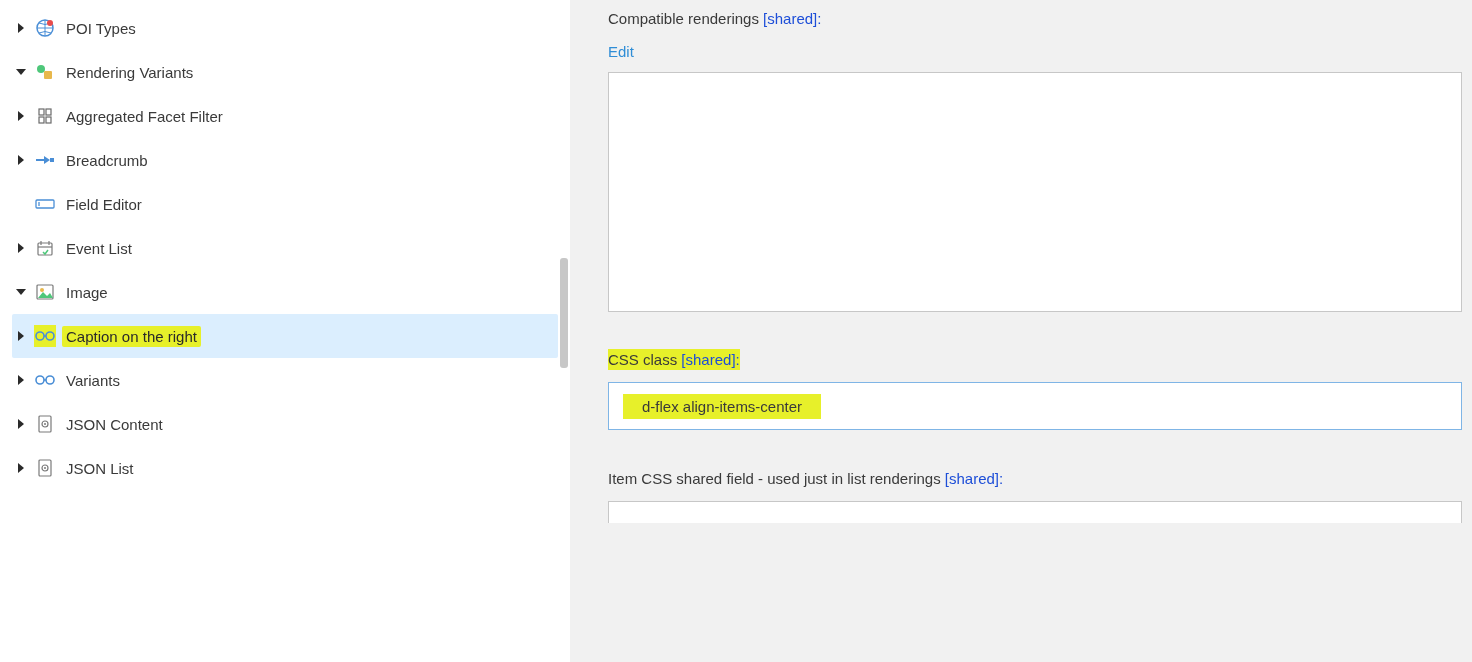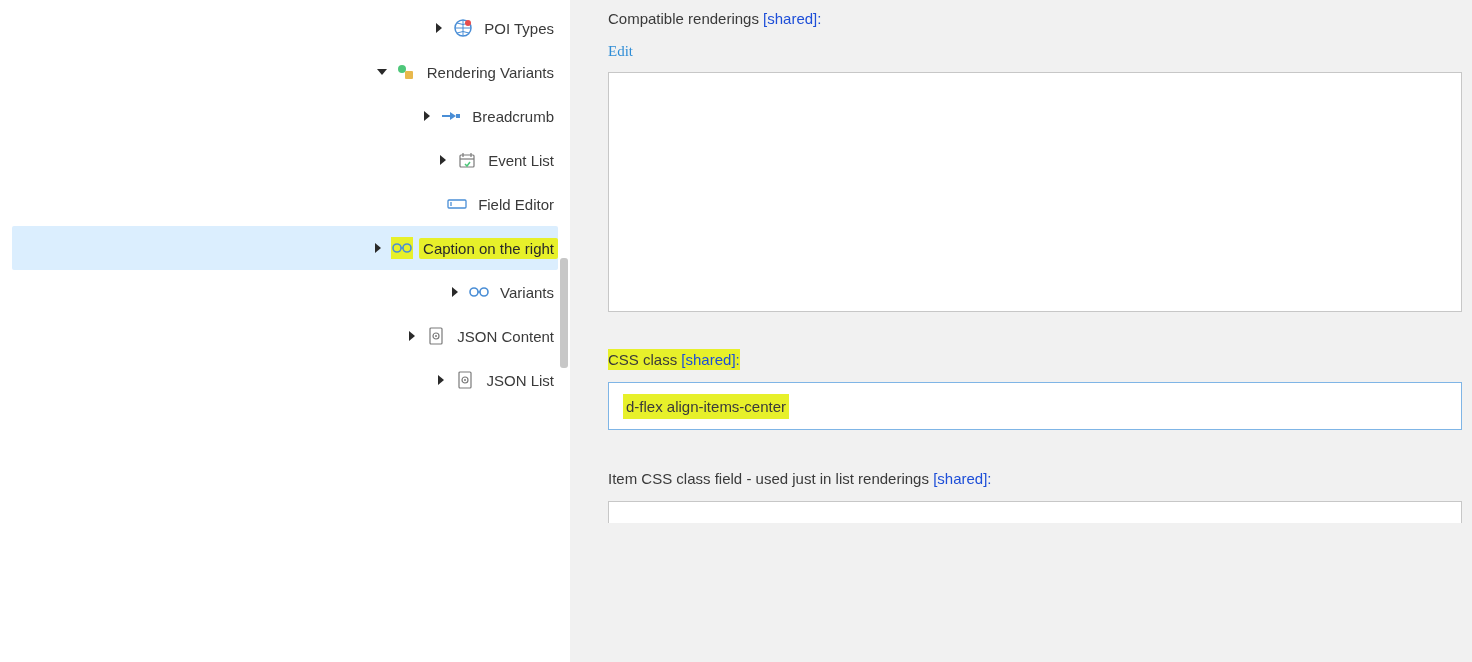--- a/index.html
+++ b/index.html
@@ -33,21 +33,20 @@
     .tree li {
       padding: 0;
     }
     .tree-row {
       display: flex;
       align-items: center;
       height: 44px;
       gap: 6px;
       padding-left: 2px;
       cursor: pointer;
-      justify-content: flex-end;
     }
     .tree-toggle {
       width: 14px;
       display: flex;
       align-items: center;
       justify-content: center;
       color: #2a2a2a;
     }
     .tree-toggle svg { display:block; }
     .tree-icon {
@@ -110,21 +109,20 @@
     }
     .field-label .shared {
       color: #1d4ed8;
     }
     .edit-link {
       color: #2f8dd6;
       font-size: 15px;
       margin: 14px 2px 12px 0;
       cursor: pointer;
       display: inline-block;
-      font-family: Liberation Serif, serif;
     }
     .big-textarea {
       width: 854px;
       height: 240px;
       border: 1px solid #c7c7c7;
       background: #fff;
       resize: none;
       font-family: inherit;
       font-size: 15px;
       padding: 8px;
@@ -137,21 +135,21 @@
       height: 48px;
       border: 1px solid #7fb5e6;
       background: #fff;
       font-family: inherit;
       font-size: 15px;
       padding: 0 14px;
       margin-top: 12px;
     }
     .text-input .hl-yellow {
       display: inline-block;
-      padding: 2px 3px;
+      padding: 2px 19px;
       line-height: 1.4;
     }
     .text-input-inner {
       display: flex;
       align-items: center;
       height: 100%;
     }
     .item-css-block {
       margin-top: 38px;
     }
@@ -201,37 +199,70 @@
             <span class="tree-icon">
               <svg width="20" height="20" viewBox="0 0 20 20">
                 <circle cx="6" cy="7" r="4" fill="#4ec77a"></circle>
                 <rect x="9" y="9" width="8" height="8" rx="1" fill="#e8b84c"></rect>
               </svg>
             </span>
             <span class="tree-label">Rendering Variants</span>
           </div>
           <ul class="tree-children">
 
+            <li>
+              <div class="tree-row">
+                <span class="tree-toggle">
+                  <svg width="10" height="10" viewBox="0 0 10 10">
+                      <path d="M2 0 L8 5 L2 10 Z" fill="#2a2a2a"></path>
+                    </svg>
+                </span>
+                <span class="tree-icon">
+                  <svg width="18" height="18" viewBox="0 0 18 18">
+                    <rect x="3" y="2" width="5" height="6" fill="none" stroke="#6a6a6a" stroke-width="1.2"></rect>
+                    <rect x="10" y="2" width="5" height="6" fill="none" stroke="#6a6a6a" stroke-width="1.2"></rect>
+                    <rect x="3" y="10" width="5" height="6" fill="none" stroke="#6a6a6a" stroke-width="1.2"></rect>
+                    <rect x="10" y="10" width="5" height="6" fill="none" stroke="#6a6a6a" stroke-width="1.2"></rect>
+                  </svg>
+                </span>
+                <span class="tree-label">Aggregated Facet Filter</span>
+              </div>
+            </li>
 
 
             <li>
               <div class="tree-row">
                 <span class="tree-toggle">
                   <svg width="10" height="10" viewBox="0 0 10 10">
                       <path d="M2 0 L8 5 L2 10 Z" fill="#2a2a2a"></path>
                     </svg>
                 </span>
                 <span class="tree-icon">
                   <svg width="20" height="14" viewBox="0 0 20 14">
                     <path d="M1 7 h8" stroke="#4a8ed6" stroke-width="2"></path>
                     <path d="M9 3 L15 7 L9 11 Z" fill="#4a8ed6"></path>
                     <rect x="15" y="5" width="4" height="4" fill="#4a8ed6"></rect>
                   </svg>
                 </span>
                 <span class="tree-label">Breadcrumb</span>
+              </div>
+            </li>
+
+            <li>
+              <div class="tree-row">
+                <span class="tree-toggle" style="visibility:hidden;">
+                  <svg width="10" height="10"></svg>
+                </span>
+                <span class="tree-icon">
+                  <svg width="20" height="12" viewBox="0 0 20 12">
+                    <rect x="1" y="2" width="18" height="8" rx="1" fill="none" stroke="#4a8ed6" stroke-width="1.3"></rect>
+                    <line x1="4" y1="4" x2="4" y2="8" stroke="#4a8ed6" stroke-width="1.3"></line>
+                  </svg>
+                </span>
+                <span class="tree-label">Field Editor</span>
               </div>
             </li>
 
             <li>
               <div class="tree-row">
                 <span class="tree-toggle">
                   <svg width="10" height="10" viewBox="0 0 10 10">
                       <path d="M2 0 L8 5 L2 10 Z" fill="#2a2a2a"></path>
                     </svg>
                 </span>
@@ -241,38 +272,38 @@
                     <line x1="2" y1="8" x2="16" y2="8" stroke="#7a7a7a" stroke-width="1.2"></line>
                     <line x1="5" y1="2" x2="5" y2="6" stroke="#7a7a7a" stroke-width="1.2"></line>
                     <line x1="13" y1="2" x2="13" y2="6" stroke="#7a7a7a" stroke-width="1.2"></line>
                     <path d="M7 13 l2 2 l3 -4" fill="none" stroke="#4ec77a" stroke-width="1.5"></path>
                   </svg>
                 </span>
                 <span class="tree-label">Event List</span>
               </div>
             </li>
 
-            <li>
-              <div class="tree-row">
-                <span class="tree-toggle" style="visibility:hidden;">
-                  <svg width="10" height="10"></svg>
-                </span>
-                <span class="tree-icon">
-                  <svg width="20" height="12" viewBox="0 0 20 12">
-                    <rect x="1" y="2" width="18" height="8" rx="1" fill="none" stroke="#4a8ed6" stroke-width="1.3"></rect>
-                    <line x1="4" y1="4" x2="4" y2="8" stroke="#4a8ed6" stroke-width="1.3"></line>
-                  </svg>
-                </span>
-                <span class="tree-label">Field Editor</span>
-              </div>
-            </li>
-
-
-
-            <li>
+
+
+            <li>
+              <div class="tree-row">
+                <span class="tree-toggle">
+                  <svg width="10" height="10" viewBox="0 0 10 10">
+                      <path d="M0 2 L5 8 L10 2 Z" fill="#2a2a2a"></path>
+                    </svg>
+                </span>
+                <span class="tree-icon">
+                  <svg width="18" height="16" viewBox="0 0 18 16">
+                    <rect x="1" y="1" width="16" height="14" rx="1" fill="none" stroke="#7a7a7a" stroke-width="1.2"></rect>
+                    <circle cx="6" cy="6" r="2" fill="#e8b84c"></circle>
+                    <path d="M2 14 L7 8 L11 12 L14 9 L17 14 Z" fill="#4ec77a"></path>
+                  </svg>
+                </span>
+                <span class="tree-label">Image</span>
+              </div>
               <ul class="tree-children">
 
                 <li>
                   <div class="tree-row selected">
                     <span class="tree-toggle">
                       <svg width="10" height="10" viewBox="0 0 10 10">
                           <path d="M2 0 L8 5 L2 10 Z" fill="#2a2a2a"></path>
                         </svg>
                     </span>
                     <span class="tree-icon hl-yellow" style="padding:1px;">
@@ -368,18 +399,18 @@
       </span>
       <div class="text-input">
         <div class="text-input-inner">
           <span class="hl-yellow">d-flex align-items-center</span>
         </div>
       </div>
     </div>
 
     <div class="field-block item-css-block">
       <div class="field-label">
-        <span>Item CSS class field - used just in list renderings</span><span class="shared"> [shared]:</span>
+        <span>Item CSS shared field - used just in list renderings</span><span class="shared"> [shared]:</span>
       </div>
       <div class="bottom-box"></div>
     </div>
   </div>
 </div>
 
 </body></html>

